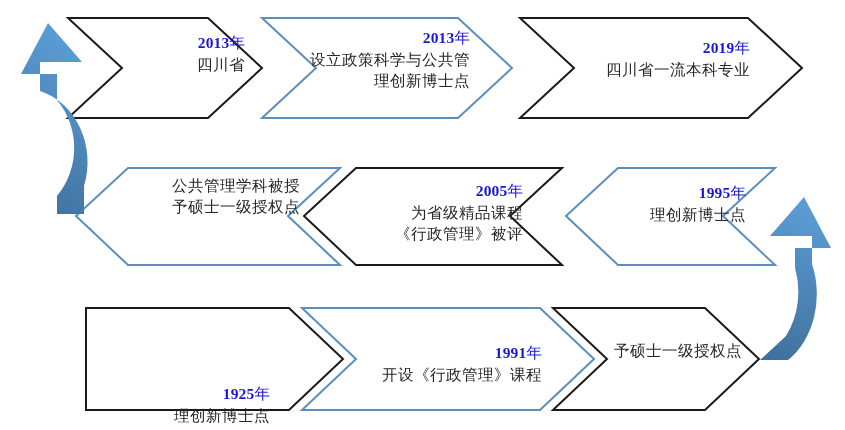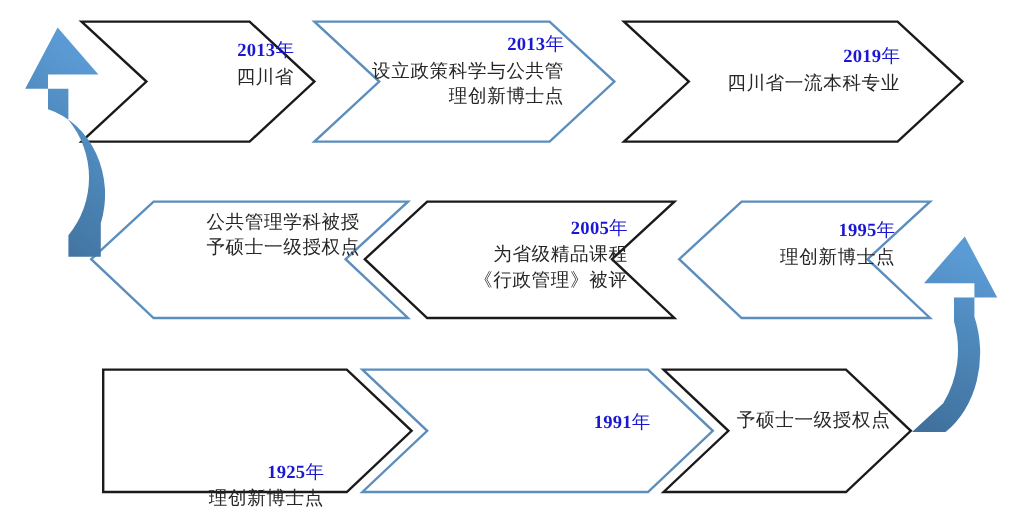--- a/index.html
+++ b/index.html
@@ -132,19 +132,20 @@
     <span class="ln">理创新博士点</span>
   </div>
 
   <div class="label" style="left:110px;top:340px;width:160px;margin-top:44px;">
     <span class="yr"><span class="num">1925</span><span>年</span></span>
     <span class="ln">理创新博士点</span>
   </div>
 
   <div class="label" style="left:352px;top:343px;width:190px;">
     <span class="yr"><span class="num">1991</span><span>年</span></span>
+    <span class="ln">开设《行政管理》课程</span>
   </div>
 
   <div class="label" style="left:592px;top:341px;width:150px;">
     <span class="ln">予硕士一级授权点</span>
   </div>
 
 </div>
 
 </body></html>

